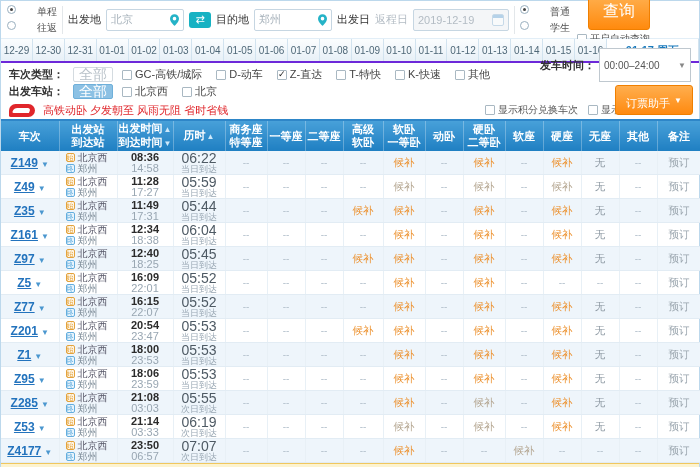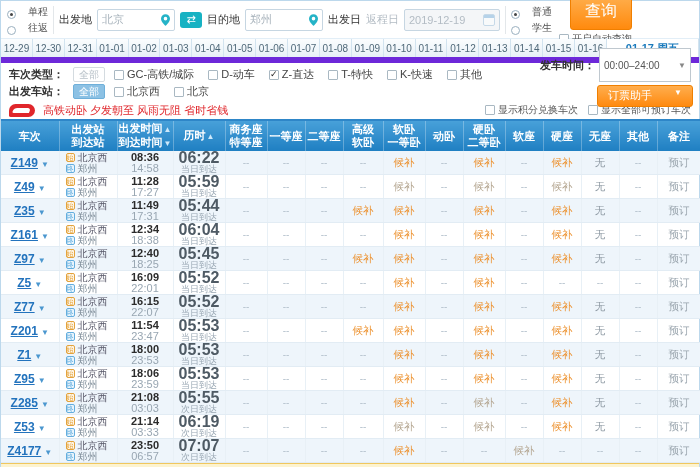--- a/index.html
+++ b/index.html
@@ -3,55 +3,55 @@
 <meta charset="utf-8">
 <style>
   *{box-sizing:border-box;margin:0;padding:0}
   html,body{width:700px;height:467px;overflow:hidden}
   body{font-family:"Liberation Sans","DejaVu Sans",sans-serif;font-size:11px;color:#333;background:#fff}
   .page{position:relative;width:700px;height:467px;border:1px solid #bcd8ec;background:#fff}
 
   
   .searchbar{height:38px;display:flex;align-items:center;gap:5px;padding:0 6px;border-bottom:1px solid #e2eef7;background:#fff}
   .trip{display:flex;flex-direction:column;gap:2px;font-size:10px;color:#555;min-width:40px}
-  .radio-line{display:flex;align-items:flex-end;gap:12px;cursor:pointer}
+  .radio-line{display:flex;align-items:flex-start;gap:21px;cursor:pointer}
   .rdo{width:9px;height:9px;border:1px solid #9ab0bf;border-radius:50%;display:inline-block;position:relative;background:#fff;flex:0 0 9px}
   .rdo.sel::after{content:"";position:absolute;left:2px;top:2px;width:3px;height:3px;background:#444;border-radius:50%}
   .vdiv{width:1px;height:28px;background:#e3e7ea;flex:0 0 1px}
   .lbl{font-size:11px;color:#333;white-space:nowrap}
   .lbl.dis{color:#b3bcc4}
   .field{height:22px;border:1px solid #c6d6e2;border-radius:2px;background:#fff;display:flex;align-items:center;justify-content:space-between;padding:0 4px;font-size:11px;cursor:text}
   .city{width:78px;color:#a7b2bb}
   .datef{width:96px;color:#444}
   .datef.dis{background:#f4f6f8;color:#b3bcc4}
   .swap{width:22px;height:16px;background:#17b2c3;color:#fff;border-radius:3px;display:flex;align-items:center;justify-content:center;font-size:11px;cursor:pointer;flex:0 0 22px}
   .cal{width:12px;height:12px;border:1px solid #8fb7d6;border-radius:2px;background:linear-gradient(#6aa7d8 0 3px,#fff 3px);display:inline-block}
   .rightcol{display:flex;flex-direction:column;align-items:flex-end;gap:2px;margin-left:2px}
   .qbtn{width:62px;height:36px;background:linear-gradient(#ffb04f,#ff8a0e);color:#fff;border:1px solid #f07f00;border-radius:3px;font-size:16px;font-weight:normal;cursor:pointer}
   .chklbl{display:flex;align-items:center;gap:3px;color:#555;font-size:10px;cursor:pointer;white-space:nowrap}
   .chk{width:10px;height:10px;border:1px solid #a9b8c2;background:#fff;display:inline-flex;align-items:center;justify-content:center;font-size:9px;color:#222;border-radius:1px;flex:0 0 10px}
   .chk.on::after{content:"✓";font-weight:bold;margin-top:-1px}
 
   
-  .tabs{height:24px;display:flex;background:#a3a3a3;border-bottom:6px solid #6d28d9}
+  .tabs{height:24px;display:flex;background:#a3a3a3;border-bottom:2px solid #6d28d9}
   .tab{flex:1;display:flex;align-items:center;justify-content:center;font-size:10px;color:#4f6878;background:linear-gradient(#fbfdfe,#e7f0f7);border-right:1px solid #d2e3ef;cursor:pointer;white-space:nowrap}
   .tab.active{flex:0 0 92px;background:#fff;color:#1a7abc;font-weight:bold;font-size:11px}
 
   
   .filters{padding:2px 8px 1px}
   .frow{display:flex;align-items:flex-end;gap:9px;height:16px;margin:1px 0}
   .flabel{font-weight:bold;color:#333;white-space:nowrap}
-  .allbox{border:1px solid #d4dbe0;color:#b9c2c9;padding:0 5px;height:15px;line-height:13px;font-size:10px;border-radius:2px;background:#fff;cursor:pointer}
+  .allbox{border:1px solid #d4dbe0;color:#b9c2c9;padding:0 5px;height:15px;line-height:13px;font-size:14px;border-radius:2px;background:#fff;cursor:pointer}
   .allbox.sel{background:#8cc1e4;border-color:#6fb0da;color:#fff}
   .chkgroup{display:flex;align-items:center;gap:14px}
   .chkgroup .chklbl{font-size:11px;color:#444}
   .timesel{margin-left:auto;display:flex;align-items:center;gap:4px}
   .selbox{width:92px;height:17px;border:1px solid #bfc8cf;display:flex;align-items:center;justify-content:space-between;padding:16px 4px;font-size:10px;color:#555;background:#fff;cursor:pointer}
   .caret{font-size:8px;color:#888}
-  .helper{position:absolute;right:6px;top:84px;z-index:5;background:linear-gradient(#ffae4e,#ff8a10);color:#fff;font-size:11px;padding:2px 10px 3px;border-radius:3px;display:flex;gap:22px;align-items:flex-start;cursor:pointer;border:1px solid #f07f00}
+  .helper{position:absolute;right:6px;top:84px;z-index:5;background:linear-gradient(#ffae4e,#ff8a10);color:#fff;font-size:11px;padding:10px 10px 3px;border-radius:3px;display:flex;gap:4px;align-items:flex-start;cursor:pointer;border:1px solid #f07f00}
   .helper .caret{color:#fff}
 
   
   .banner{height:18px;display:flex;align-items:center;padding:0 8px;gap:8px}
   .route{font-weight:bold;color:#222;font-size:11.5px;white-space:nowrap}
   .badge{width:26px;height:13px;background:#e0262b;border-radius:7px 7px 7px 2px;position:relative;flex:0 0 26px}
   .badge::after{content:"";position:absolute;left:4px;top:4px;width:17px;height:5px;background:#fff;border-radius:4px 4px 0 2px;transform:skewX(-24deg)}
   .promo{color:#e0262b;font-size:11px;white-space:nowrap;cursor:pointer}
   .banner-checks{margin-left:auto;display:flex;gap:10px;color:#5b6b77}
 
@@ -63,21 +63,21 @@
   tbody tr:nth-child(odd){background:#eef5fb}
   .trainno{color:#2373bd;font-weight:bold;font-size:12px;text-decoration:underline;cursor:pointer}
   .tcaret{color:#4b97cf;font-size:8px;margin-left:3px;cursor:pointer}
   .stn{display:flex;align-items:center;gap:3px;justify-content:flex-start;padding-left:6px;line-height:11px;font-size:10px;color:#556}
   .stn.arr-stn{color:#7b8a96}
   .sicon{width:9px;height:9px;border-radius:2px;font-size:7px;line-height:8px;text-align:center;flex:0 0 9px}
   .sicon.start{border:1px solid #e4a33c;color:#e4a33c;background:#fef7ea}
   .sicon.end{border:1px solid #64aede;color:#64aede;background:#eaf5fd}
   .dep{font-weight:bold;color:#2b2b2b;font-size:11px;line-height:12px}
   .arrv{color:#98a6b2;font-size:11px;line-height:11px}
-  .dur{font-weight:bold;color:#4e5a64;font-size:16px;line-height:12px}
+  .dur{font-weight:normal;color:#4e5a64;font-size:14px;line-height:12px}
   .day{color:#9aa8b4;font-size:9px;line-height:10px}
   td.seat.dash{color:#b6c3ce;font-size:10px}
   td.seat.houbu{color:#ec8f2a;cursor:pointer}
   td.seat.houbu-dim{color:#b2a38d;cursor:pointer}
   td.seat.wu{color:#8b97a1}
   td.note-cell{color:#9aa5ae;cursor:pointer}
 
   .bottomstrip{height:6px;background:#fdf3cf;border-top:1px solid #f0c75e}
 </style>
 </head>
@@ -560,21 +560,21 @@
             <div class="stn">
               <span class="sicon start">始</span>
               <span>北京西</span>
             </div>
             <div class="stn arr-stn">
               <span class="sicon end">终</span>
               <span>郑州</span>
             </div>
           </td>
           <td>
-            <div class="dep">11:54</div>
+            <div class="dep">20:54</div>
             <div class="arrv">23:47</div>
           </td>
           <td>
             <div class="dur">05:53</div>
             <div class="day">当日到达</div>
           </td>
           <td class="seat dash">--</td>
           <td class="seat dash">--</td>
           <td class="seat dash">--</td>
           <td class="seat houbu">候补</td>

